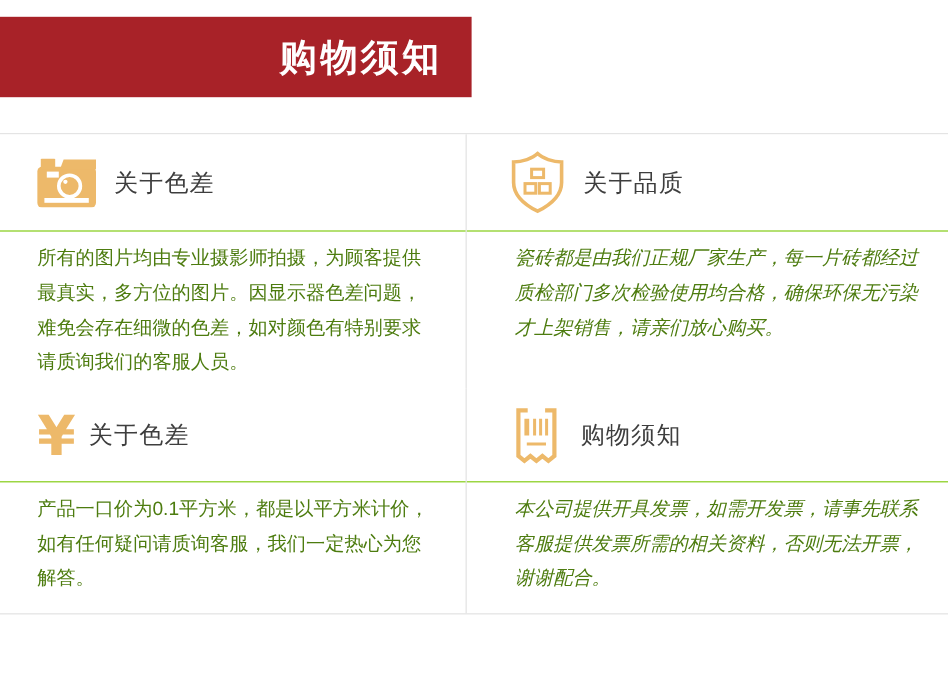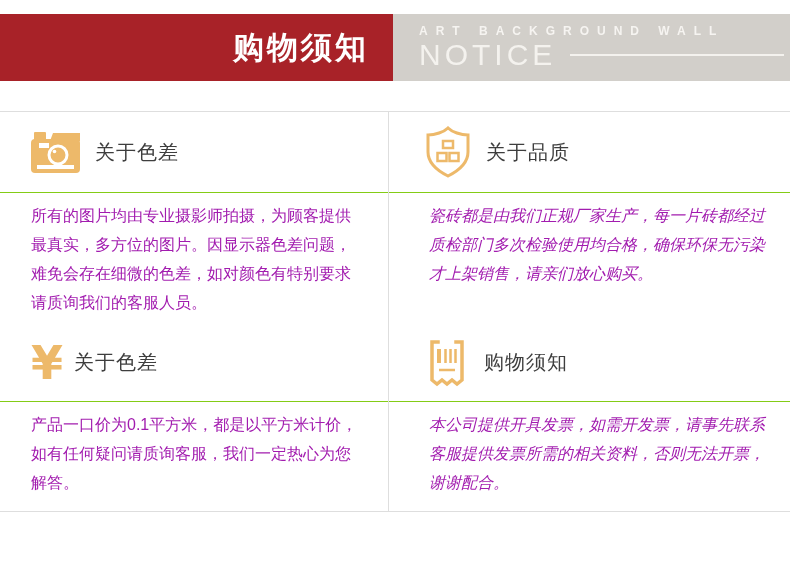--- a/index.html
+++ b/index.html
@@ -40,48 +40,41 @@
   }
   .cell { background:#fff; }
   .cell.left { border-right:1px solid #dedede; }
   .cell-head { display:flex; align-items:center; border-bottom:1px solid #84cc16; }
   .row1 .cell-head { height:80px; }
   .row2 .cell-head { height:77px; }
   .row1 .cell-body { height:131px; }
   .row2 .cell-body { height:109px; }
   .cell-body {
     box-sizing:border-box; padding:8px 26px 0 31px;
-    font-size:16px; line-height:29px; color:#a21caf;
+    font-size:16px; line-height:29px; color:#4d7c0f;
   }
   .cell.right .cell-body { padding-left:40px; padding-right:19px;font-style:italic; }
 
   .icon-wrap { display:flex; align-items:center; justify-content:center; margin-left:31px; }
   .cell.right .icon-wrap { margin-left:36px; }
   .sec-title { margin-left:15px; font-size:20px; color:#3e3e3e; letter-spacing:1px; }
   .yen {
     margin-left:31px; color:#edb96a; font-size:46px; font-weight:bold; line-height:1;
     font-family:"DejaVu Sans","Liberation Sans",sans-serif;
   }
   .yen + .sec-title { margin-left:11px; }
 </style>
 </head>
 <body>
 
 <div class="page">
 
   <div class="banner">
     <div class="banner-red">
       <span>购物须知</span>
-    </div>
-    <div class="banner-gray">
-      <div class="banner-sub">ART BACKGROUND WALL</div>
-      <div class="banner-notice-row">
-        <span class="banner-notice">NOTICE</span>
-        <span class="banner-line"></span>
-      </div>
     </div>
   </div>
 
   <div class="grid">
 
     <div class="cell left row1">
       <div class="cell-head">
         <span class="icon-wrap">
           <svg width="49" height="41" viewBox="0 0 49 41">
             <rect x="0" y="7" width="49" height="34" rx="4" fill="#edb96a"></rect>

